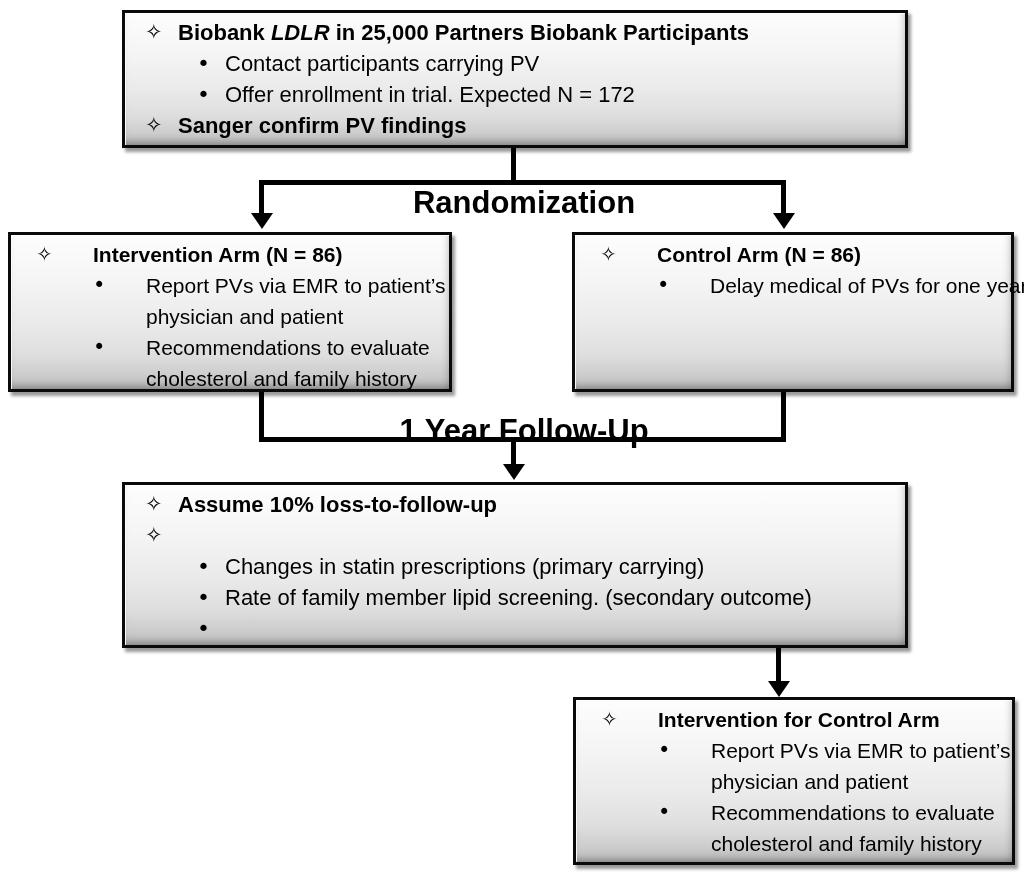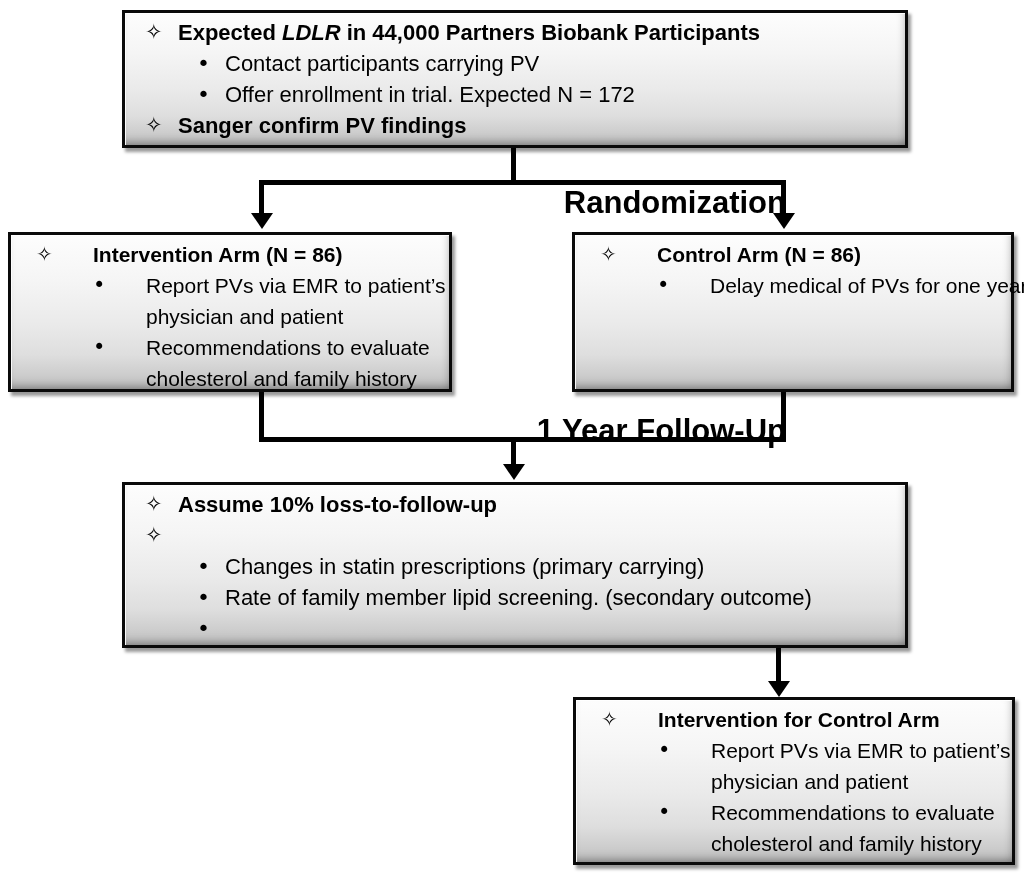--- a/index.html
+++ b/index.html
@@ -41,37 +41,37 @@
   .arrowhead{
     position:absolute;width:0;height:0;
     border-left:11px solid transparent;
     border-right:11px solid transparent;
     border-top:16px solid #000;
   }
   
   .flow-label{
     position:absolute;
     width:524px;left:262px;
-    text-align:right;
+    text-align:center;
     font-weight:bold;
     font-size:31px;
     line-height:38px;
     color:#000;
   }
 </style>
 </head>
 <body>
 
 <div id="canvas">
 
   <div class="box wide" style="left:122px;top:10px;width:786px;height:138px;">
       <div class="row">
         <span class="marker dm">✧</span>
         <div class="text bold">
-          <div class="line"><span>Expected </span><span class="italic">LDLR</span><span> in 44,000 Partners Biobank Participants</span></div>
+          <div class="line"><span>Biobank </span><span class="italic">LDLR</span><span> in 25,000 Partners Biobank Participants</span></div>
         </div>
       </div>
       <div class="row">
         <span class="marker bm">•</span>
         <div class="text">
           <div class="line"><span>Contact participants carrying PV</span></div>
         </div>
       </div>
       <div class="row">
         <span class="marker bm">•</span>

